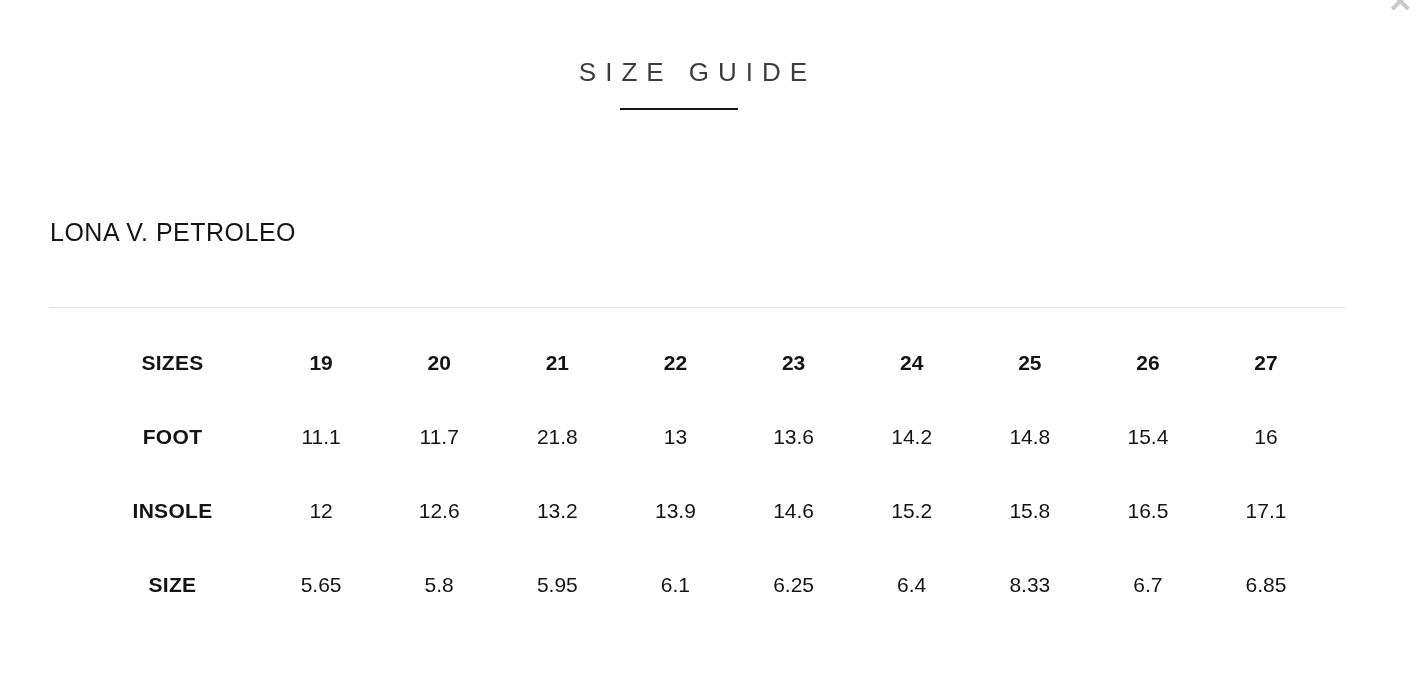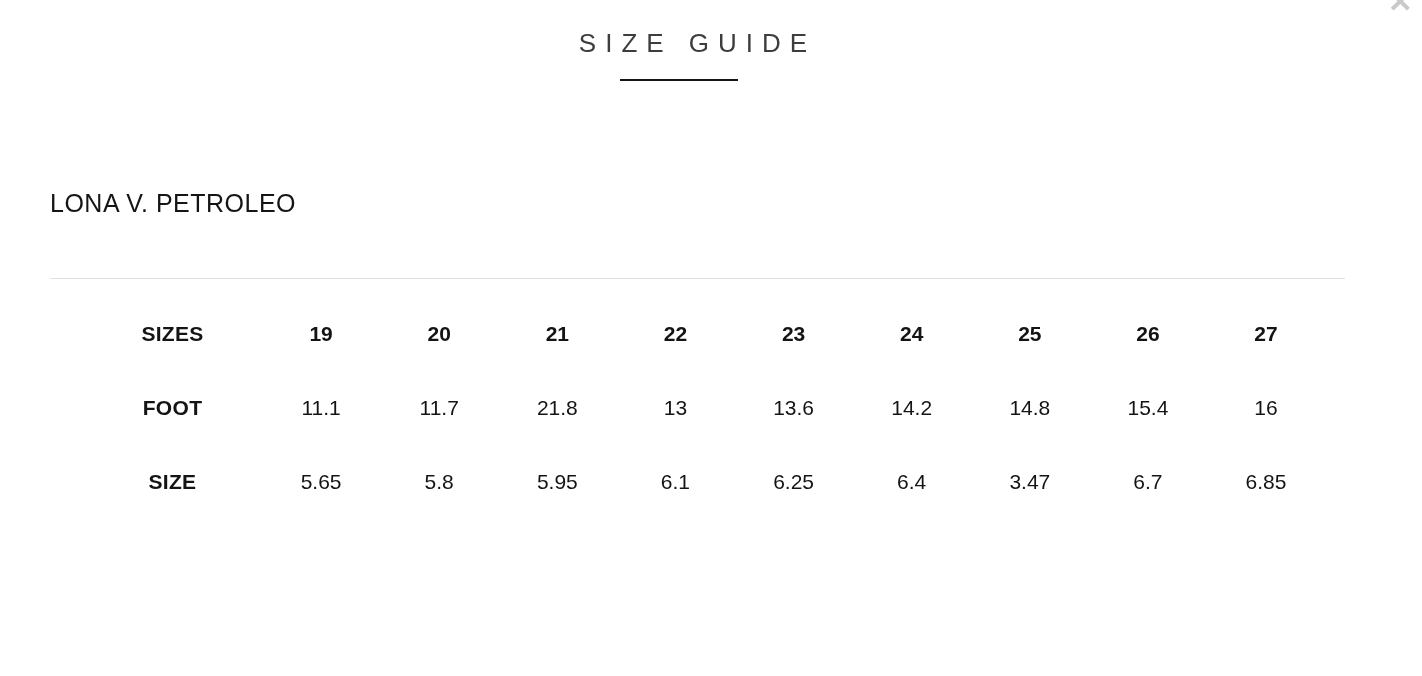--- a/index.html
+++ b/index.html
@@ -19,20 +19,21 @@
     font-size: 30px;
     font-weight: bold;
     color: #c9c9c9;
     line-height: 1;
     cursor: pointer;
     user-select: none;
   }
   .content {
     width: 1295px;
     margin-left: 50px;
+    margin-top: 29px;
   }
   .title {
     text-align: center;
     padding-top: 30px;
     font-size: 26px;
     font-weight: normal;
     letter-spacing: 9px;
     color: #3d3d3d;
     line-height: 1;
   }
@@ -126,28 +127,40 @@
             <td class="value">11.7</td>
             <td class="value">21.8</td>
             <td class="value">13</td>
             <td class="value">13.6</td>
             <td class="value">14.2</td>
             <td class="value">14.8</td>
             <td class="value">15.4</td>
             <td class="value">16</td>
           </tr>
           <tr>
+            <td class="row-label">INSOLE</td>
+            <td class="value">12</td>
+            <td class="value">12.6</td>
+            <td class="value">13.2</td>
+            <td class="value">13.9</td>
+            <td class="value">14.6</td>
+            <td class="value">15.2</td>
+            <td class="value">15.8</td>
+            <td class="value">16.5</td>
+            <td class="value">17.1</td>
+          </tr>
+          <tr>
             <td class="row-label">SIZE</td>
             <td class="value">5.65</td>
             <td class="value">5.8</td>
             <td class="value">5.95</td>
             <td class="value">6.1</td>
             <td class="value">6.25</td>
             <td class="value">6.4</td>
-            <td class="value">3.47</td>
+            <td class="value">8.33</td>
             <td class="value">6.7</td>
             <td class="value">6.85</td>
           </tr>
         </tbody>
     </table>
   </div>
 
 
 </div>
 

